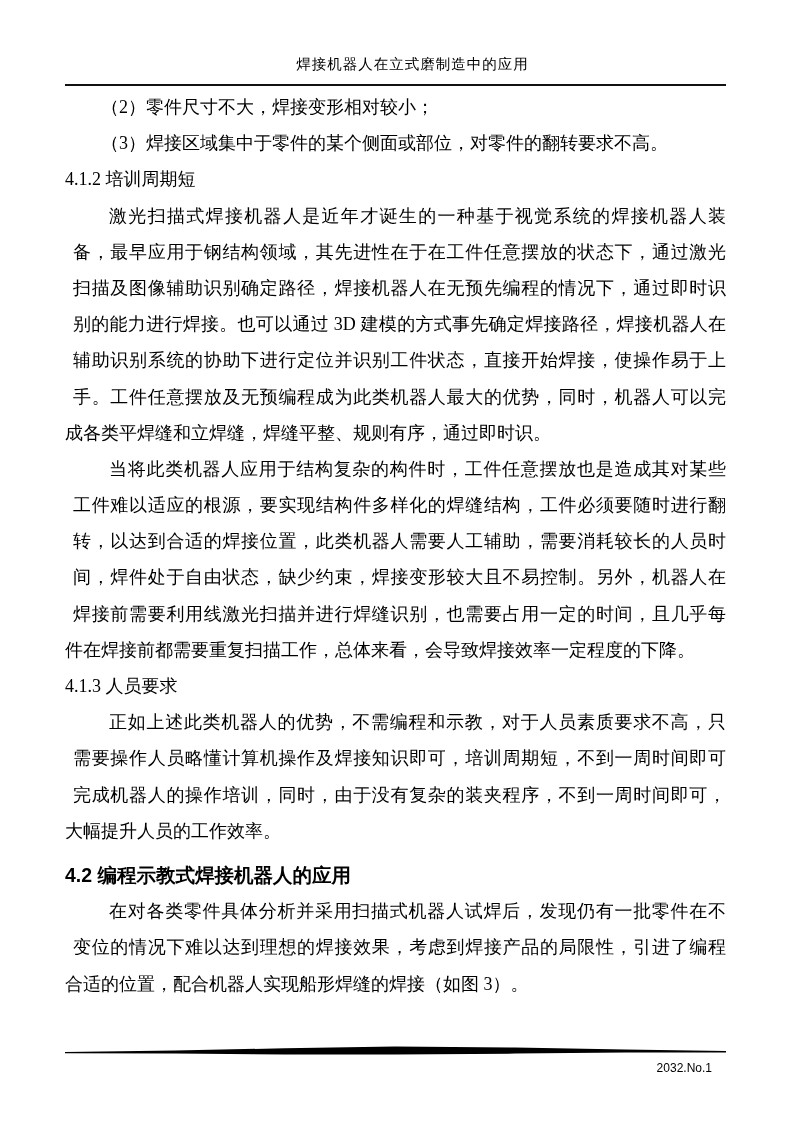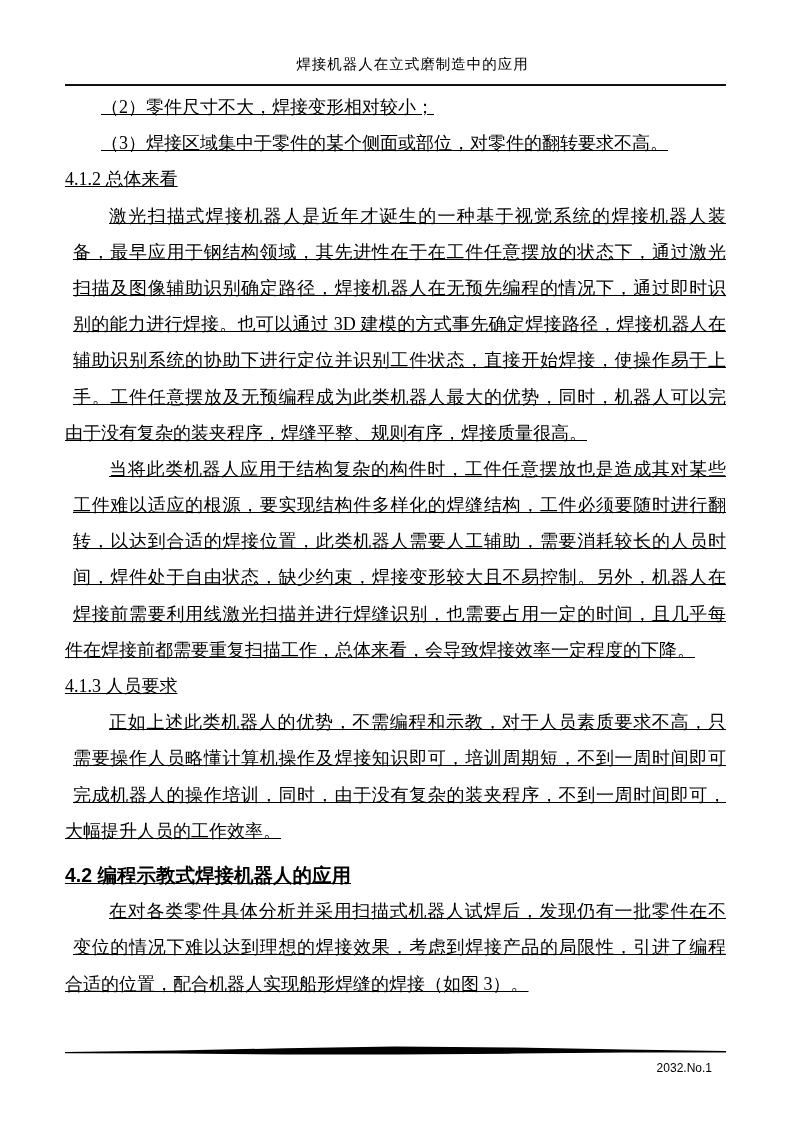--- a/index.html
+++ b/index.html
@@ -8,21 +8,21 @@
     font-family:"Liberation Serif","DejaVu Serif",serif;color:#000;
     margin:0 auto;overflow:hidden;
   }
   .header-title{
     position:absolute;top:53px;left:16px;width:100%;text-align:center;
     font-size:14.5px;line-height:22px;letter-spacing:1px;
   }
   .header-rule{
     position:absolute;top:84px;left:65px;width:661px;height:1.5px;background:#111;
   }
-  .body{position:absolute;top:89px;left:65px;width:661px;text-decoration:underline;}
+  .body{position:absolute;top:89px;left:65px;width:661px;}
   .ln{
     height:36.2px;line-height:36.2px;font-size:18px;overflow:hidden;
     text-align:left;white-space:normal;
   }
   .j{text-align:justify;text-align-last:justify;margin-left:8px;}
   .in{text-indent:2em;}
   .h3{text-align:left;text-align-last:left;}
   .h2{
     font-family:"Liberation Sans","DejaVu Sans",sans-serif;
     font-weight:700;font-size:19.5px;text-align:left;text-align-last:left;margin-top:8px;
@@ -44,28 +44,28 @@
 <body>
 
 <div class="page">
 
   <div class="header-title">焊接机器人在立式磨制造中的应用</div>
   <div class="header-rule"></div>
 
   <div class="body">
     <div class="ln in">（2）零件尺寸不大，焊接变形相对较小；</div>
     <div class="ln in">（3）焊接区域集中于零件的某个侧面或部位，对零件的翻转要求不高。</div>
-    <div class="ln h3">4.1.2 总体来看</div>
+    <div class="ln h3">4.1.2 培训周期短</div>
     <div class="ln in j">激光扫描式焊接机器人是近年才诞生的一种基于视觉系统的焊接机器人装</div>
     <div class="ln j">备，最早应用于钢结构领域，其先进性在于在工件任意摆放的状态下，通过激光</div>
     <div class="ln j">扫描及图像辅助识别确定路径，焊接机器人在无预先编程的情况下，通过即时识</div>
     <div class="ln j">别的能力进行焊接。也可以通过 3D 建模的方式事先确定焊接路径，焊接机器人在</div>
     <div class="ln j">辅助识别系统的协助下进行定位并识别工件状态，直接开始焊接，使操作易于上</div>
     <div class="ln j">手。工件任意摆放及无预编程成为此类机器人最大的优势，同时，机器人可以完</div>
-    <div class="ln">由于没有复杂的装夹程序，焊缝平整、规则有序，焊接质量很高。</div>
+    <div class="ln">成各类平焊缝和立焊缝，焊缝平整、规则有序，通过即时识。</div>
     <div class="ln in j">当将此类机器人应用于结构复杂的构件时，工件任意摆放也是造成其对某些</div>
     <div class="ln j">工件难以适应的根源，要实现结构件多样化的焊缝结构，工件必须要随时进行翻</div>
     <div class="ln j">转，以达到合适的焊接位置，此类机器人需要人工辅助，需要消耗较长的人员时</div>
     <div class="ln j">间，焊件处于自由状态，缺少约束，焊接变形较大且不易控制。另外，机器人在</div>
     <div class="ln j">焊接前需要利用线激光扫描并进行焊缝识别，也需要占用一定的时间，且几乎每</div>
     <div class="ln">件在焊接前都需要重复扫描工作，总体来看，会导致焊接效率一定程度的下降。</div>
     <div class="ln h3">4.1.3 人员要求</div>
     <div class="ln in j">正如上述此类机器人的优势，不需编程和示教，对于人员素质要求不高，只</div>
     <div class="ln j">需要操作人员略懂计算机操作及焊接知识即可，培训周期短，不到一周时间即可</div>
     <div class="ln j">完成机器人的操作培训，同时，由于没有复杂的装夹程序，不到一周时间即可，</div>

